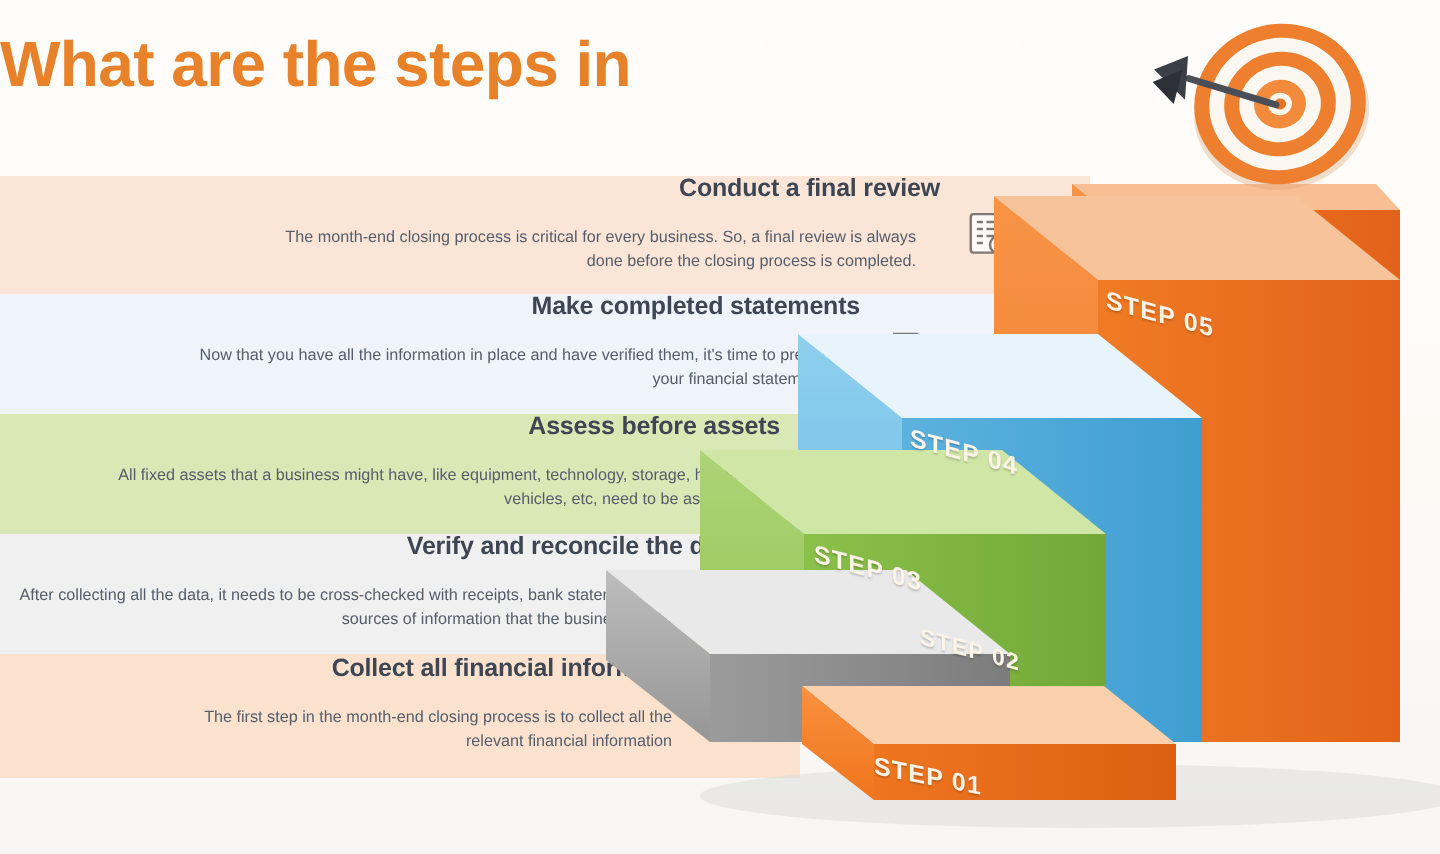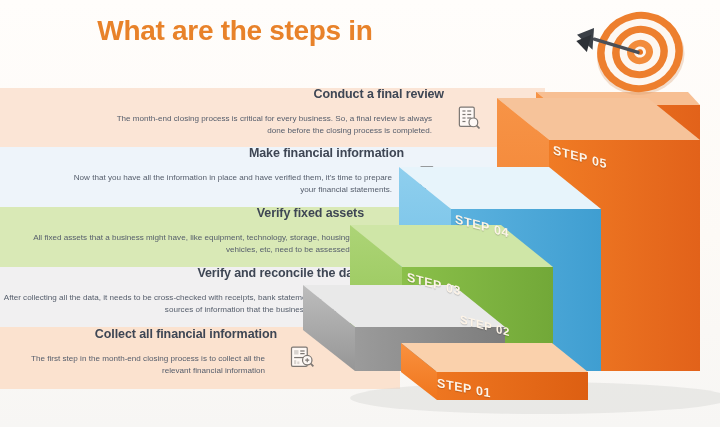--- a/index.html
+++ b/index.html
@@ -11,34 +11,34 @@
   }
   #infographic{
     position:absolute;inset:0;
     background:linear-gradient(180deg,#fffdfb 0%,#fdfaf6 55%,#f7f6f4 100%);
     overflow:hidden;
   }
 
   
   .title-block{
     position:absolute;left:0;top:14px;width:470px;
-    text-align:center;line-height:1.18;
+    text-align:left;line-height:1.18;
     color:#E8822A;
-    font-size:28px;font-weight:bold;letter-spacing:-0.3px;
+    font-size:32px;font-weight:bold;letter-spacing:-0.3px;
   }
   .title-block .l2{display:block;}
 
   
   .band{
     position:absolute;left:0;
     display:block;
   }
   .band-inner{
     position:absolute;right:0;top:0;height:100%;
-    display:flex;align-items:center;
+    display:flex;align-items:center;justify-content:flex-end;
     gap:10px;
   }
   .band-text{
     text-align:right;
     color:#4c5360;
   }
   .band-title{
     font-size:12.5px;font-weight:bold;color:#3e4654;
     margin:0 0 3px 0;letter-spacing:-0.1px;
   }
@@ -95,39 +95,39 @@
           <circle cx="21" cy="21" r="5" fill="#fff"></circle>
           <line x1="24.8" y1="24.8" x2="28" y2="28" stroke-width="2"></line>
         </svg>
       </div>
     </div>
   </div>
 
   <div class="band" style="top:147px;height:60px;width:508px;background:#eef4fa;">
     <div class="band-inner" style="width:420px;right:38px;">
       <div class="band-text">
-        <div class="band-title">Make financial information</div>
+        <div class="band-title">Make completed statements</div>
         <div class="band-desc">Now that you have all the information in place and have verified them, it's time to prepare your financial statements.</div>
       </div>
       <div class="band-icon">
         <svg viewBox="0 0 32 32" fill="none" stroke="#5a5a5a" stroke-width="1.4">
           <path d="M7 4.5 h13 l5 5 v18 a1.5 1.5 0 0 1 -1.5 1.5 h-15 a1.5 1.5 0 0 1 -1.5 -1.5 z" fill="#fff"></path>
           <path d="M20 4.5 v5 h5"></path>
           <rect x="10.5" y="13" width="2.6" height="10" fill="#fff"></rect>
           <rect x="14.8" y="10" width="2.6" height="13" fill="#fff"></rect>
           <rect x="19.1" y="15.5" width="2.6" height="7.5" fill="#fff"></rect>
         </svg>
       </div>
     </div>
   </div>
 
   <div class="band" style="top:207px;height:60px;width:470px;background:#d9e9b6;">
     <div class="band-inner" style="width:420px;right:40px;">
       <div class="band-text">
-        <div class="band-title">Verify fixed assets</div>
+        <div class="band-title">Assess before assets</div>
         <div class="band-desc">All fixed assets that a business might have, like equipment, technology, storage, housing, vehicles, etc, need to be assessed.</div>
       </div>
       <div class="band-icon">
         <svg viewBox="0 0 32 32" fill="none" stroke="#4f5b3a" stroke-width="1.5">
           <circle cx="14" cy="13.5" r="9" fill="#e9f2d8"></circle>
           <rect x="9.5" y="10" width="3" height="7" fill="#e9f2d8"></rect>
           <rect x="13.2" y="8" width="3" height="9" fill="#e9f2d8"></rect>
           <rect x="16.9" y="11.5" width="3" height="5.5" fill="#e9f2d8"></rect>
           <path d="M11 19.5 h7"></path>
           <line x1="20.6" y1="20.2" x2="26" y2="25.6" stroke-width="2.4"></line>

